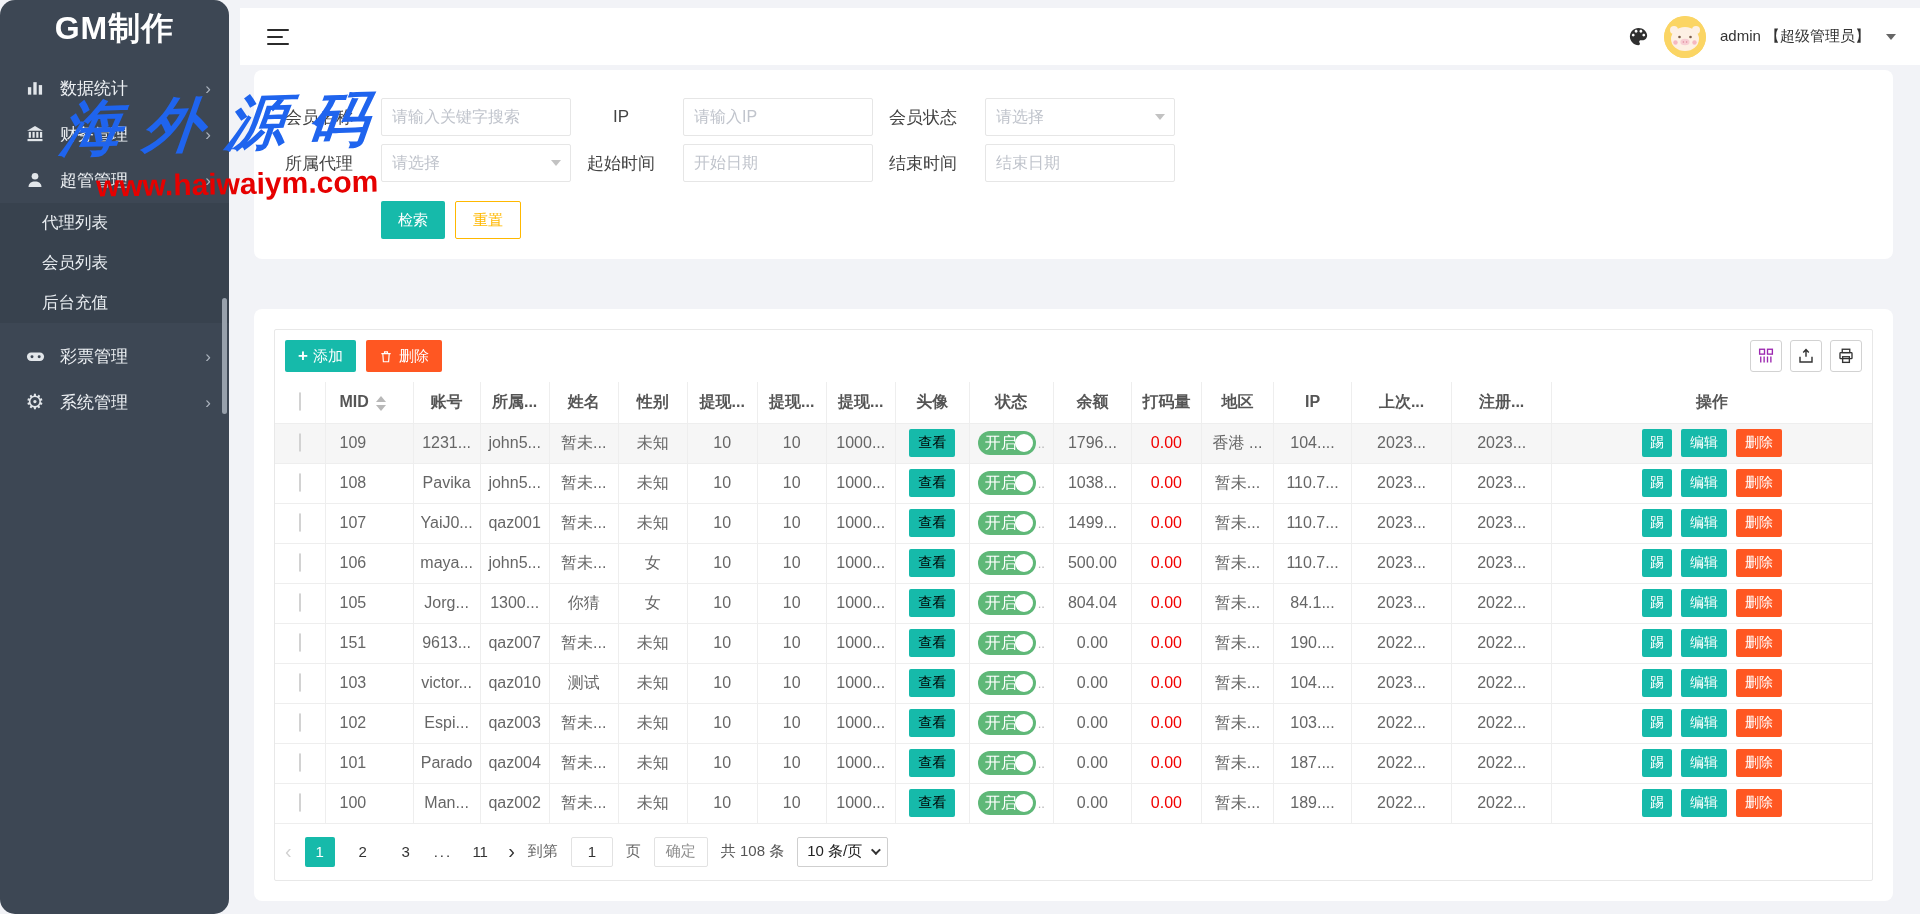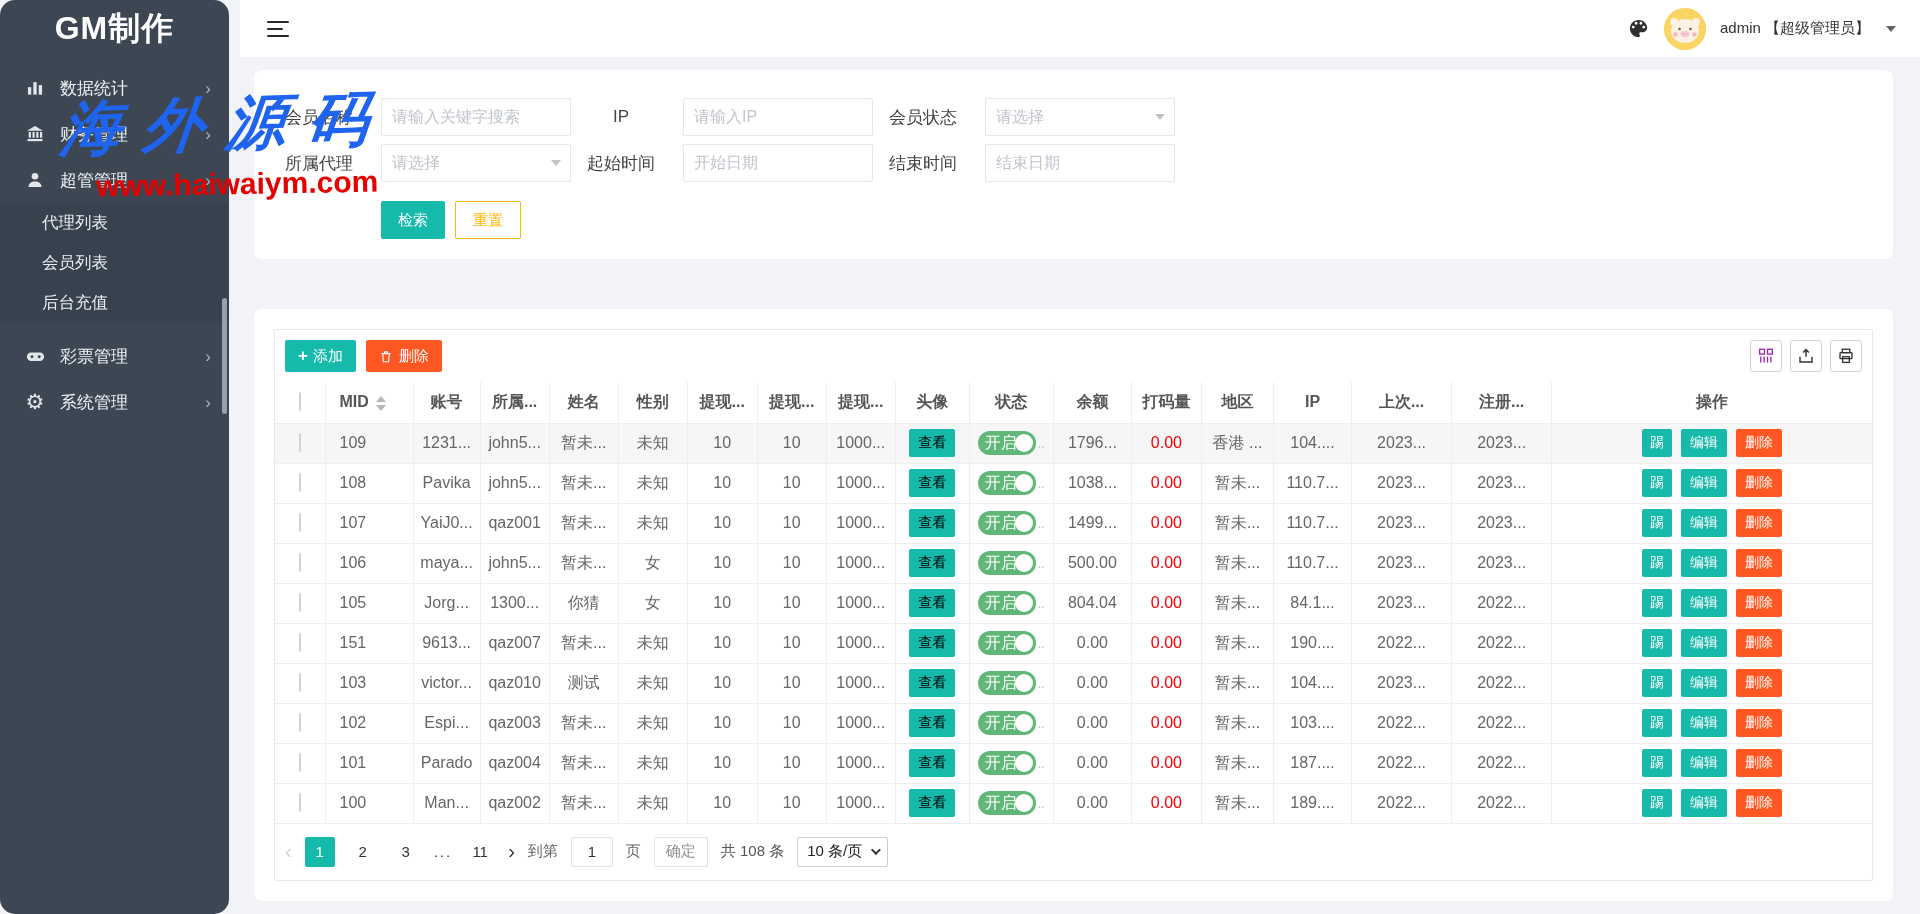--- a/index.html
+++ b/index.html
@@ -20,21 +20,21 @@
   .menu-item .arrow { color:#aab2bc; font-size:17px; line-height:1; }
   .arrow-down { display:inline-block; transform:rotate(90deg); }
   .menu-item.active { background:#333d48; }
   .submenu { background:rgba(0,0,0,.07); }
   .submenu-item { height:40px; display:flex; align-items:center; padding-left:42px; color:#e9edf1; font-size:16.5px; cursor:pointer; }
   .copyright { margin-top:62px; padding-left:28px; padding-right:18px; color:#9aa3ad; font-size:15px; line-height:2.0; }
   .scroll-thumb { position:absolute; right:2px; top:298px; width:5px; height:116px; background:#97a0ab; border-radius:3px; }
   .gear-glyph { font-size:21px; color:#e2e6ea; font-family:"DejaVu Sans",sans-serif; }
 
   
-  .topbar { position:absolute; left:240px; top:0; width:1680px; height:57px; background:#fff; display:flex; align-items:center; justify-content:space-between; padding:0 24px 0 27px; z-index:4; }
+  .topbar { position:absolute; left:240px; top:8px; width:1680px; height:57px; background:#fff; display:flex; align-items:center; justify-content:space-between; padding:0 24px 0 27px; z-index:4; }
   .hamburger { width:22px; height:16px; display:flex; flex-direction:column; justify-content:space-between; cursor:pointer; }
   .hamburger span { display:block; height:2px; background:#2b2b2b; border-radius:1px; }
   .hb1{width:22px;} .hb2{width:16px;} .hb3{width:22px;}
   .topbar-right { display:flex; align-items:center; gap:14px; }
   .avatar { width:42px; height:42px; border-radius:50%; background:#fbd564; overflow:hidden; flex:none; }
   .username { font-size:15px; color:#333; }
   .caret-down { width:0; height:0; border-left:5px solid transparent; border-right:5px solid transparent; border-top:6px solid #666; margin-left:2px; }
 
   
   .main { position:absolute; left:240px; top:57px; width:1680px; height:857px; padding:13px 27px 0 14px; }

